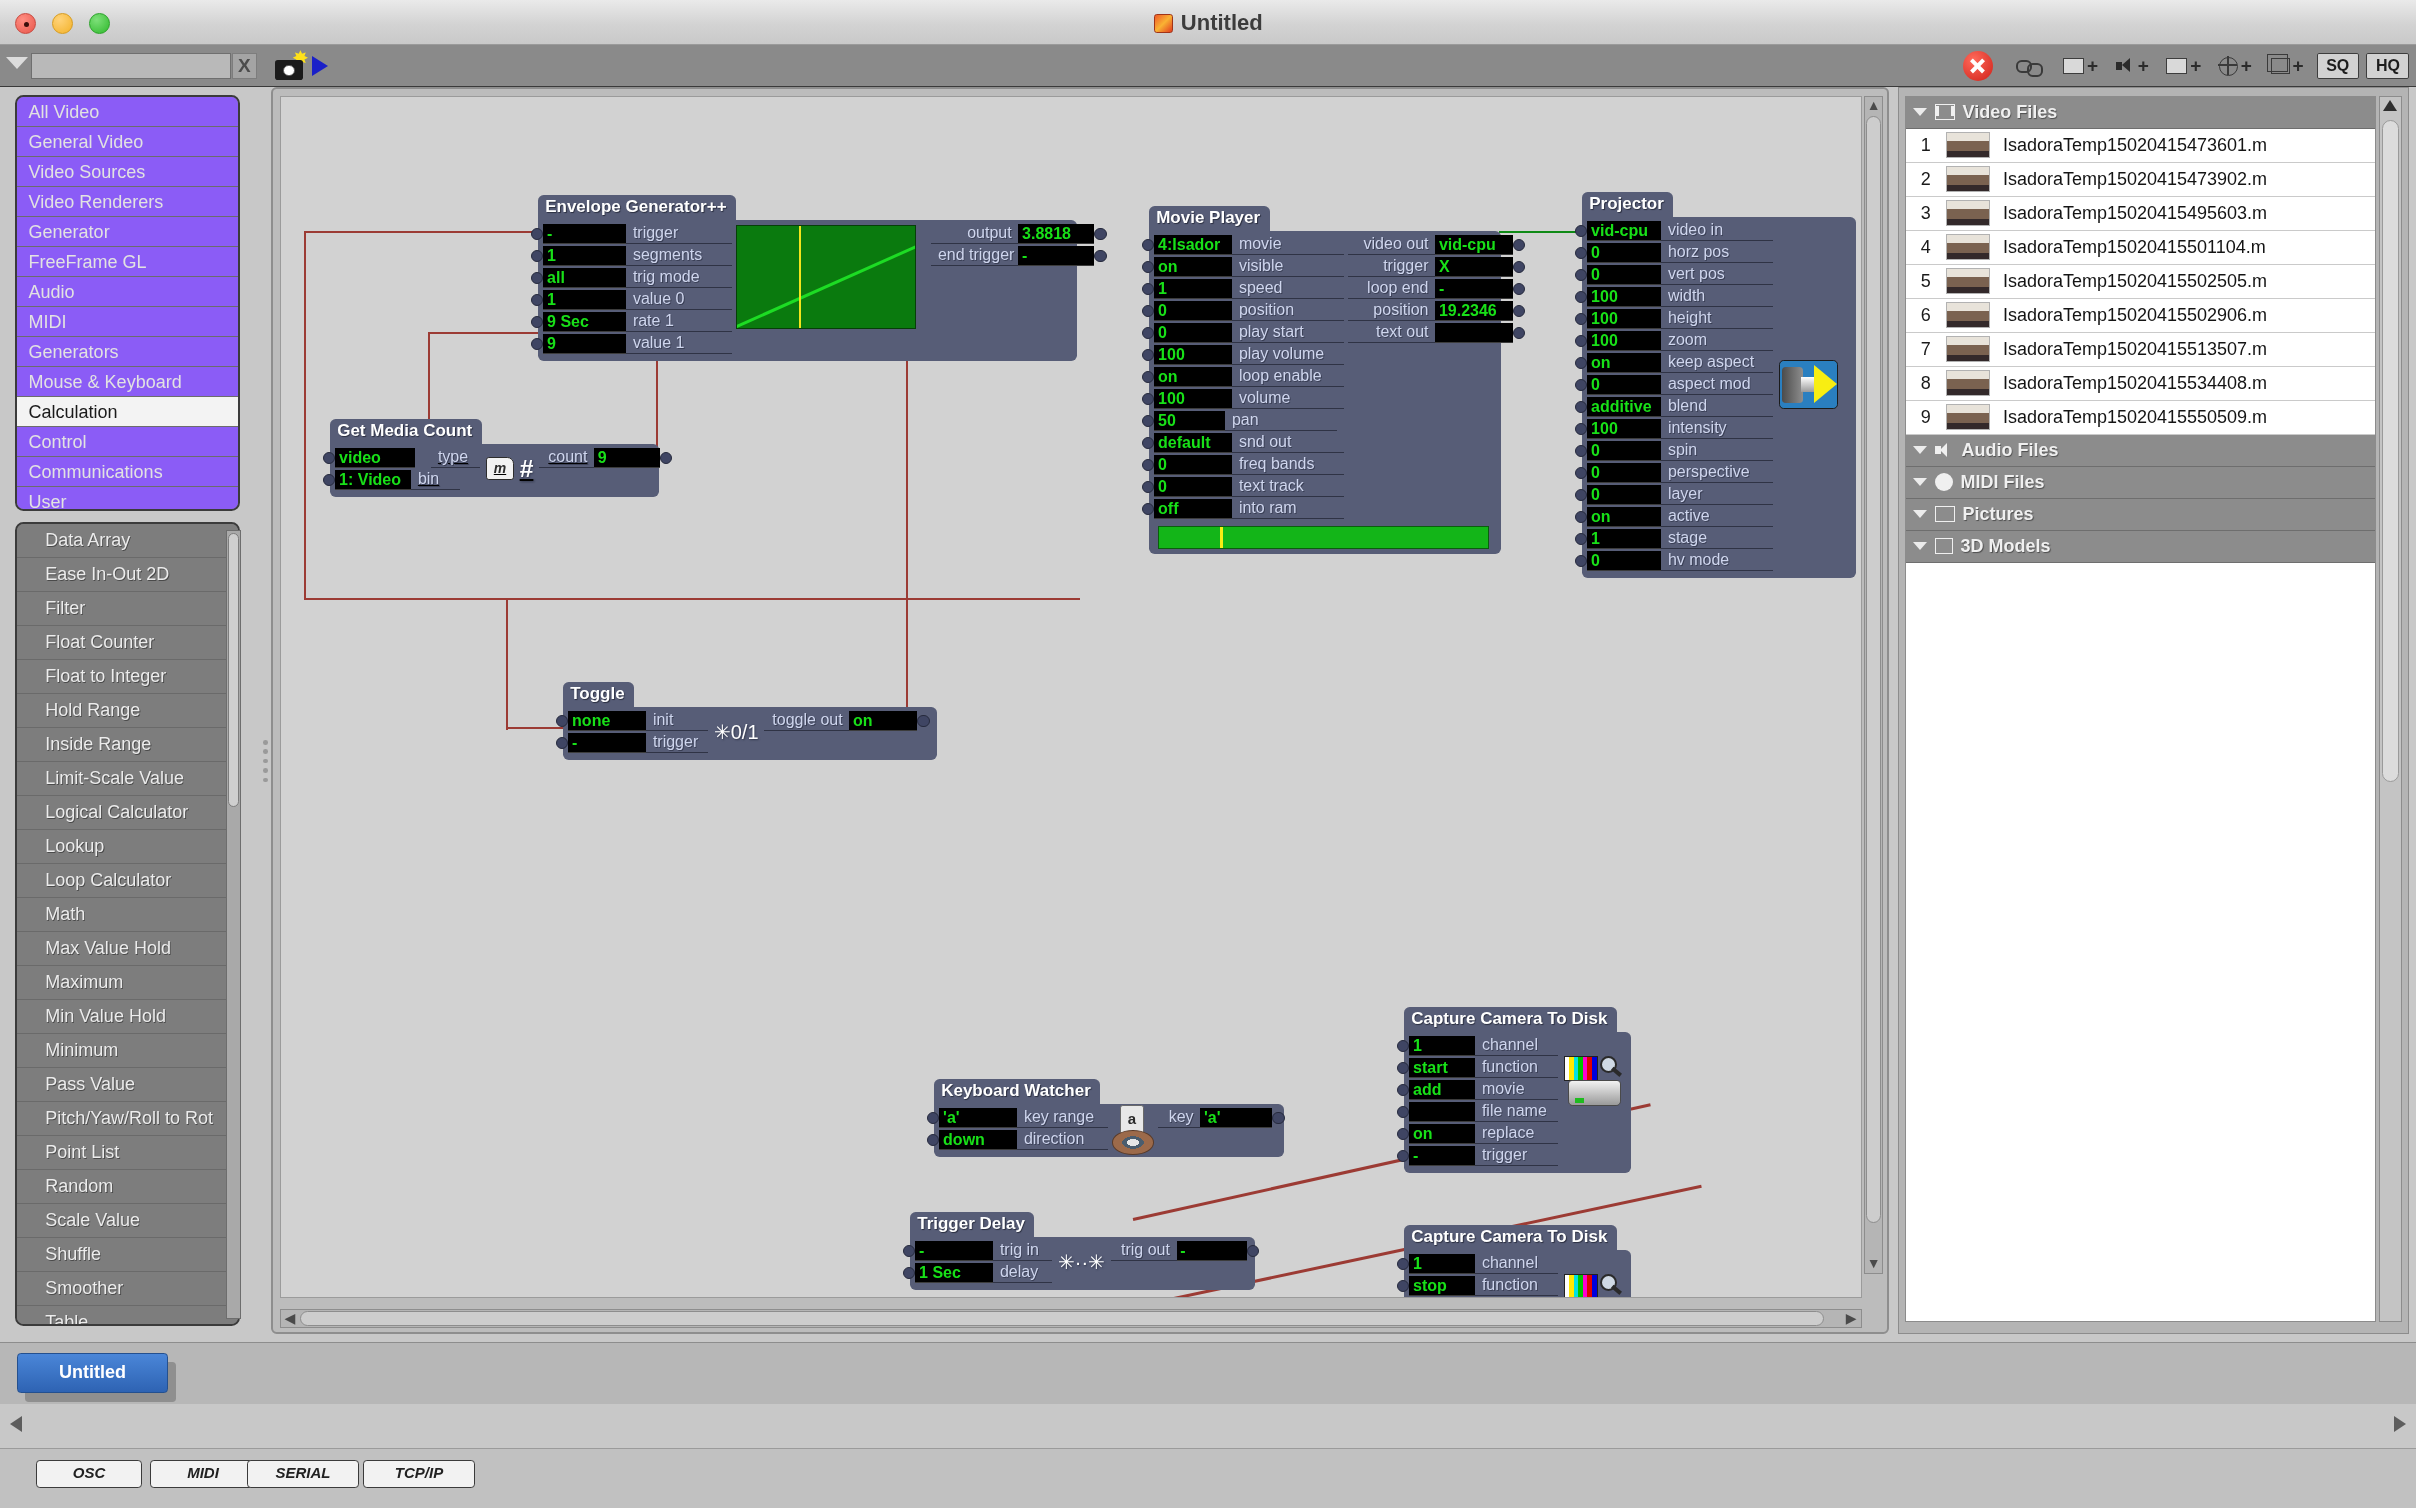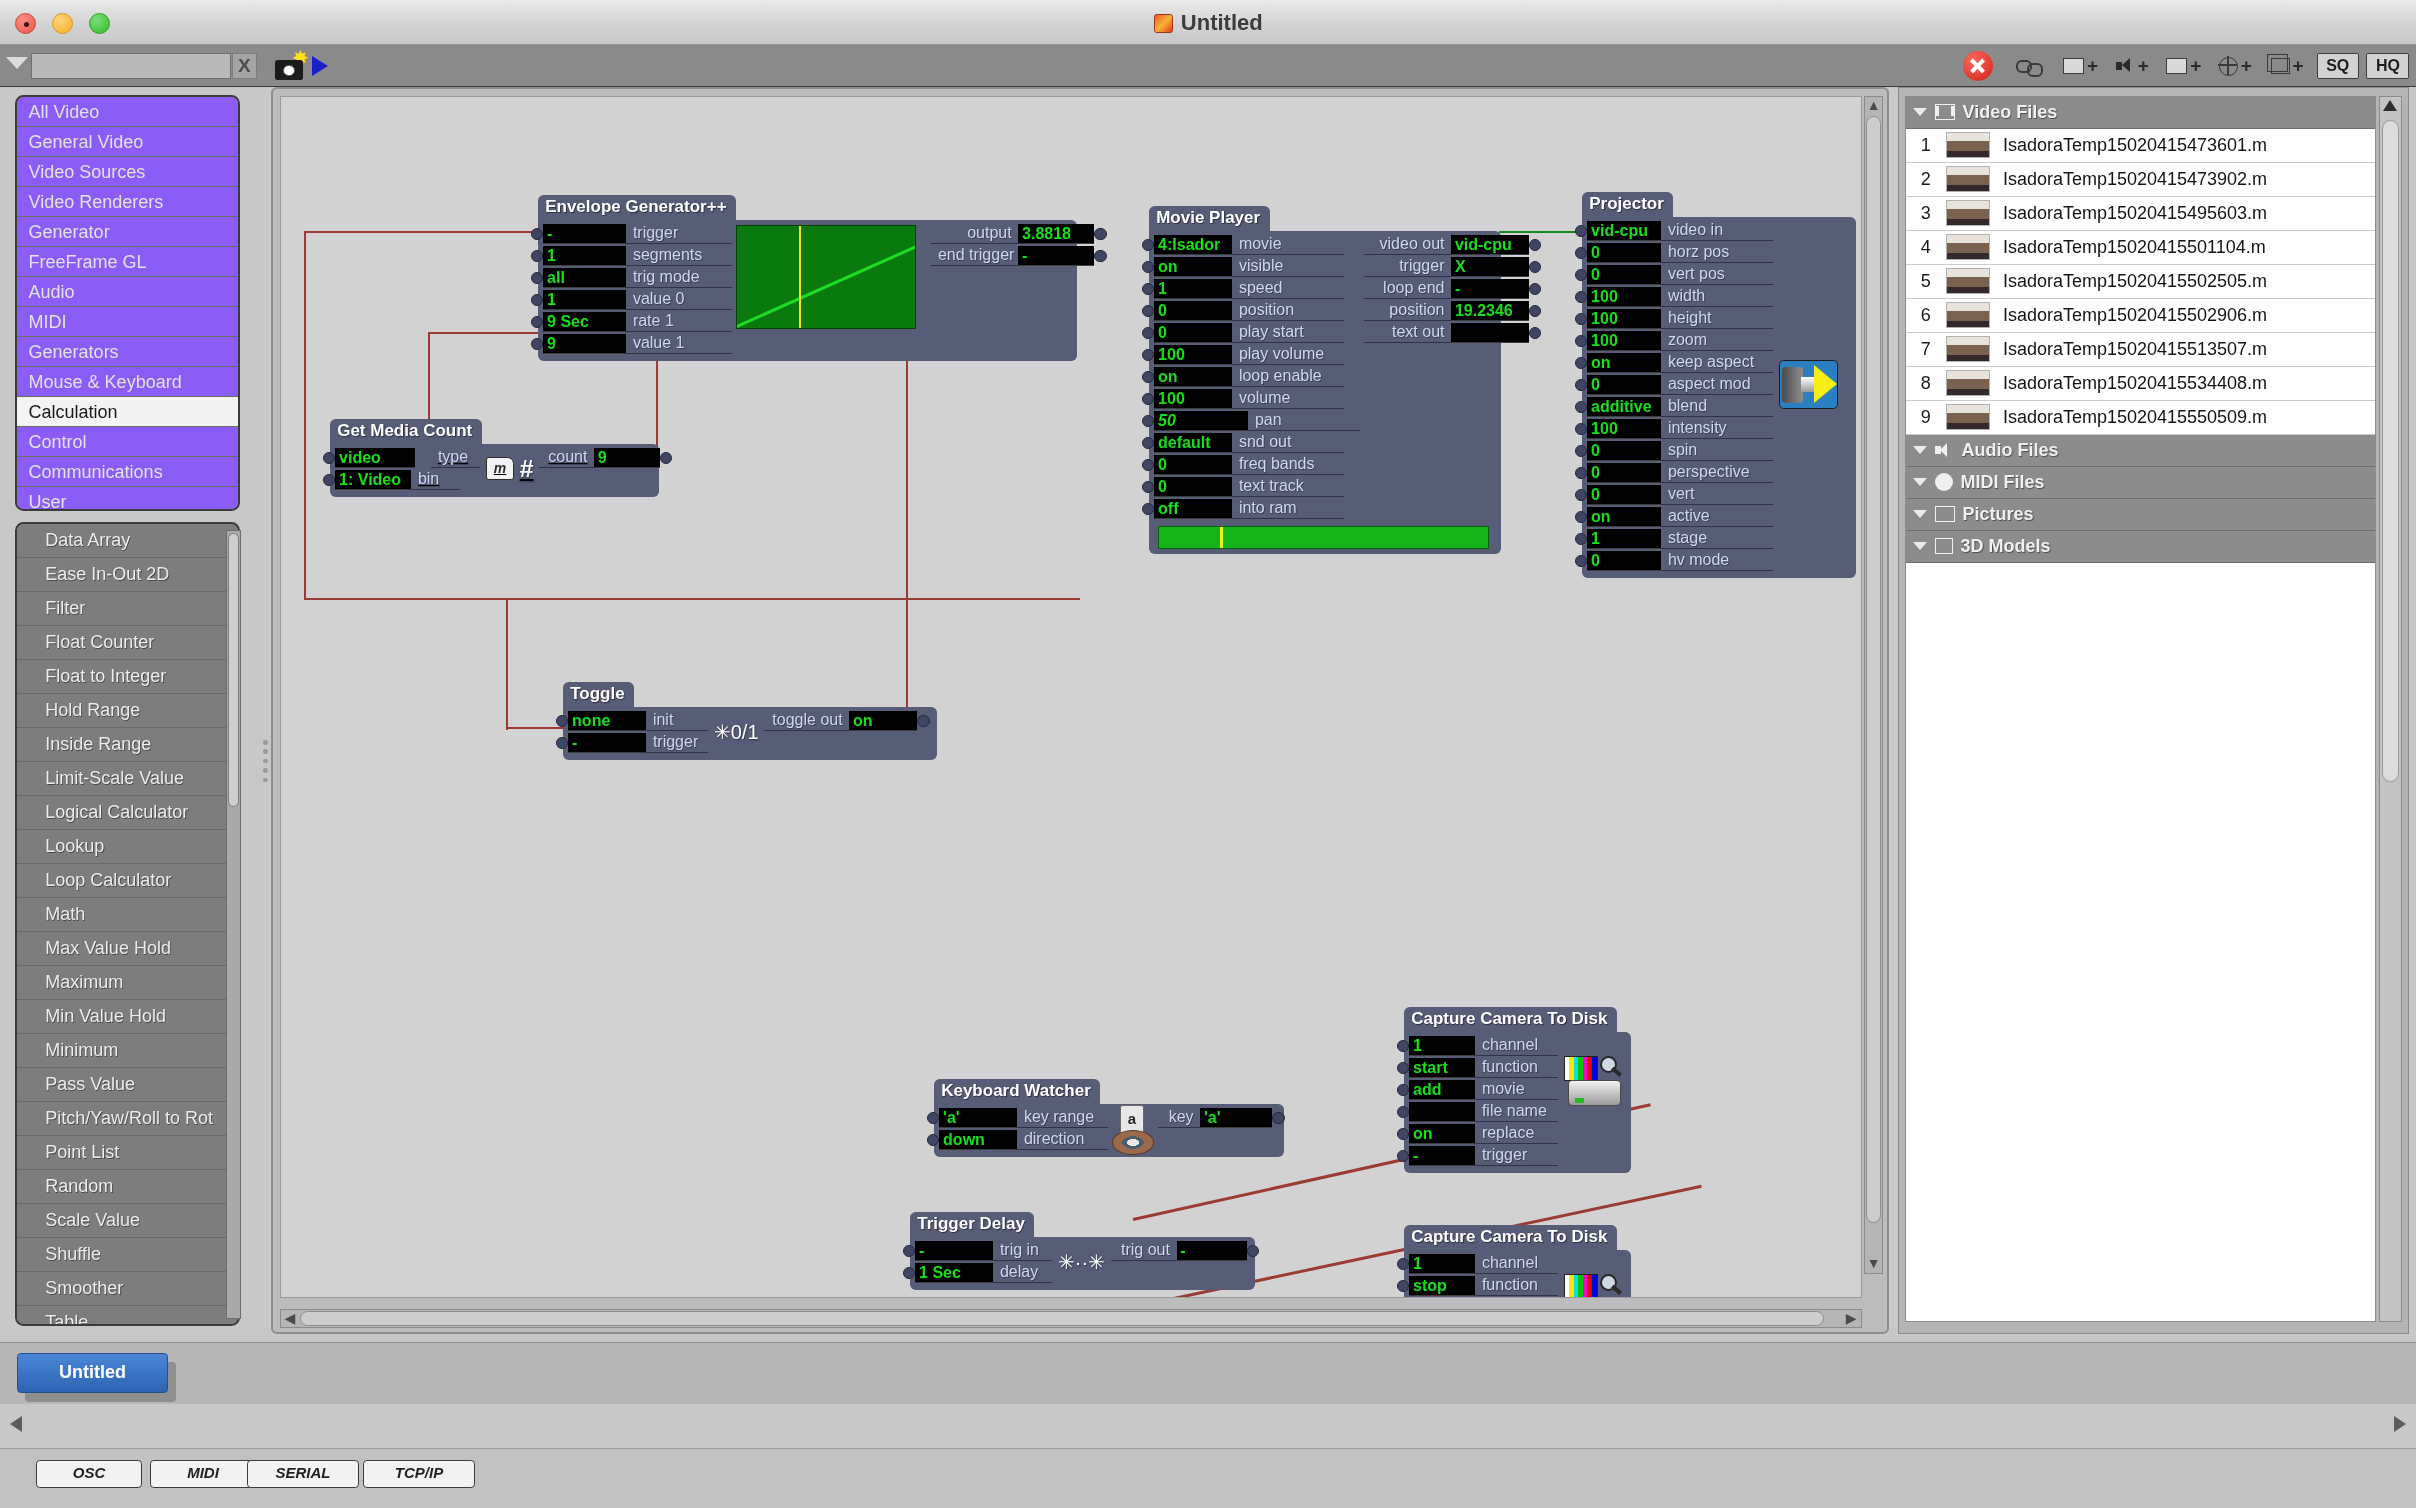--- a/index.html
+++ b/index.html
@@ -449,21 +449,21 @@
                 <span class="pval" style="width: 78px;">on</span>
                 <span class="plabel" style="width: 112px;">loop enable</span>
               </div>
               <div class="prow">
                 <span class="port ml"></span>
                 <span class="pval" style="width: 78px;">100</span>
                 <span class="plabel" style="width: 112px;">volume</span>
               </div>
               <div class="prow">
                 <span class="port ml"></span>
-                <span class="pval" style="width: 94px; font-style: italic;">50</span>
+                <span class="pval" style="width: 71px;">50</span>
                 <span class="plabel" style="width: 112px;">pan</span>
               </div>
               <div class="prow">
                 <span class="port ml"></span>
                 <span class="pval" style="width: 78px;">default</span>
                 <span class="plabel" style="width: 112px;">snd out</span>
               </div>
               <div class="prow">
                 <span class="port ml"></span>
                 <span class="pval" style="width: 78px;">0</span>
@@ -575,21 +575,21 @@
                 <span class="plabel" style="width: 112px;">spin</span>
               </div>
               <div class="prow">
                 <span class="port ml"></span>
                 <span class="pval" style="width: 74px;">0</span>
                 <span class="plabel" style="width: 112px;">perspective</span>
               </div>
               <div class="prow">
                 <span class="port ml"></span>
                 <span class="pval" style="width: 74px;">0</span>
-                <span class="plabel" style="width: 112px;">vert</span>
+                <span class="plabel" style="width: 112px;">layer</span>
               </div>
               <div class="prow">
                 <span class="port ml"></span>
                 <span class="pval" style="width: 74px;">on</span>
                 <span class="plabel" style="width: 112px;">active</span>
               </div>
               <div class="prow">
                 <span class="port ml"></span>
                 <span class="pval" style="width: 74px;">1</span>
                 <span class="plabel" style="width: 112px;">stage</span>

